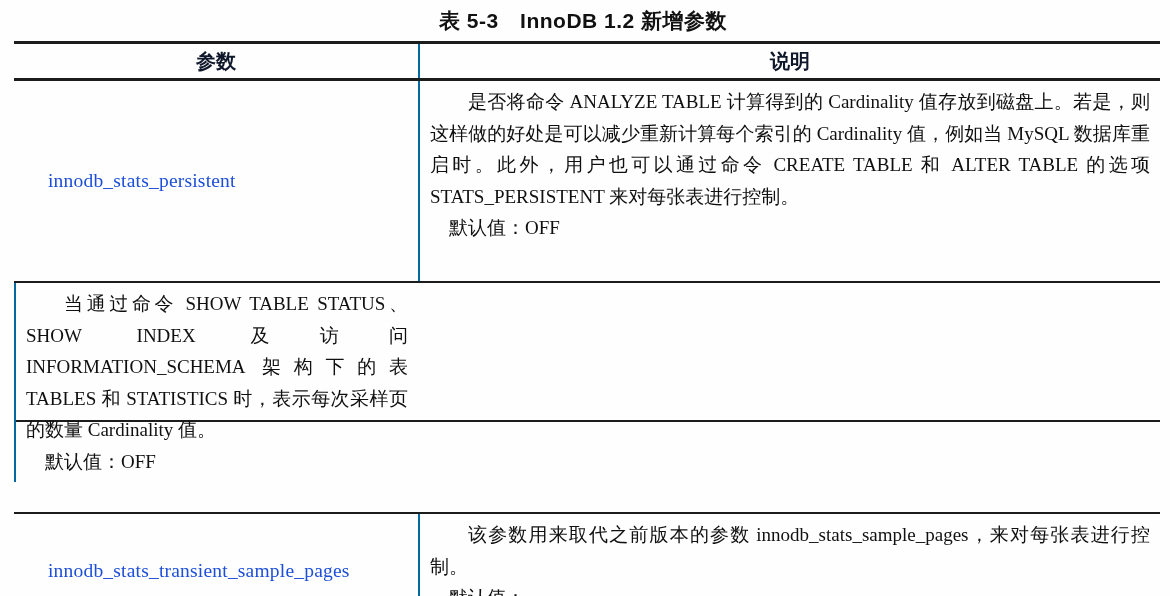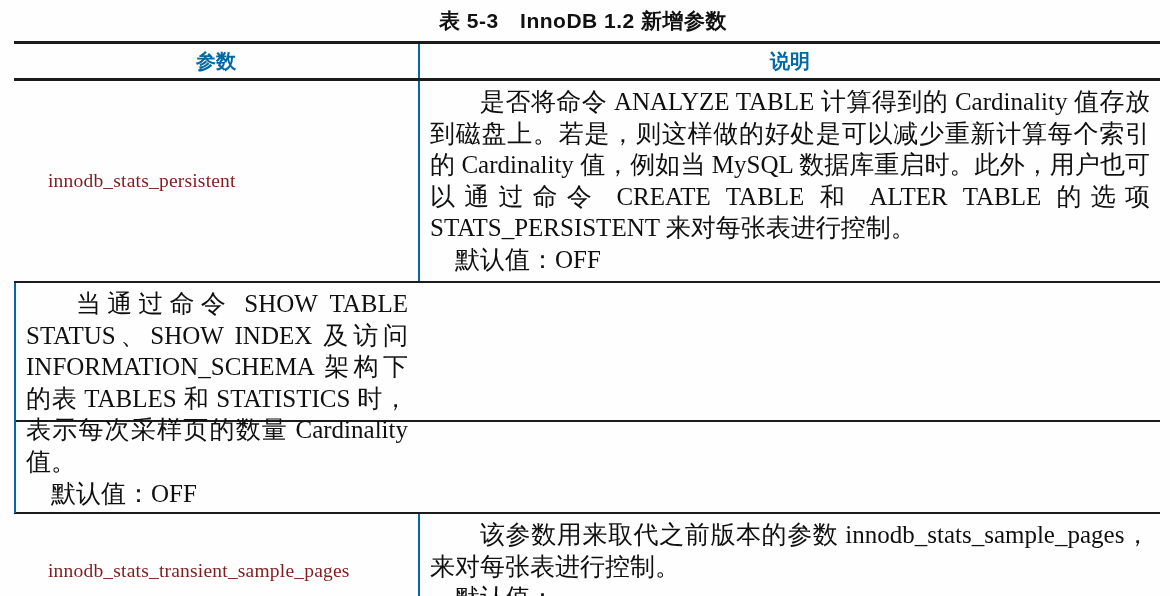--- a/index.html
+++ b/index.html
@@ -43,33 +43,33 @@
   .cell.desc-col {
     border-left: 2px solid #0369a1;
   }
   .head-cell {
     display: flex;
     align-items: center;
     justify-content: center;
     font-family: "Liberation Sans", "DejaVu Sans", sans-serif;
     font-weight: 700;
     font-size: 20px;
-    color: #0369a1;
+    color: #0f172a;
   }
   .param-cell {
     display: flex;
     align-items: center;
     padding-left: 34px;
     font-size: 19.5px;
     letter-spacing: 0.2px;
-    color: #7f1d1d;
+    color: #1d4ed8;
   }
   .desc-cell {
     padding: 5px 10px 4px 10px;
-    font-size: 25px;
+    font-size: 19px;
     line-height: 31.6px;
     color: #101010;
   }
   .desc-cell p { margin: 0; }
   .desc-para {
     text-indent: 2em;
     text-align: justify;
   }
   .default-line {
     padding-left: 1em;

